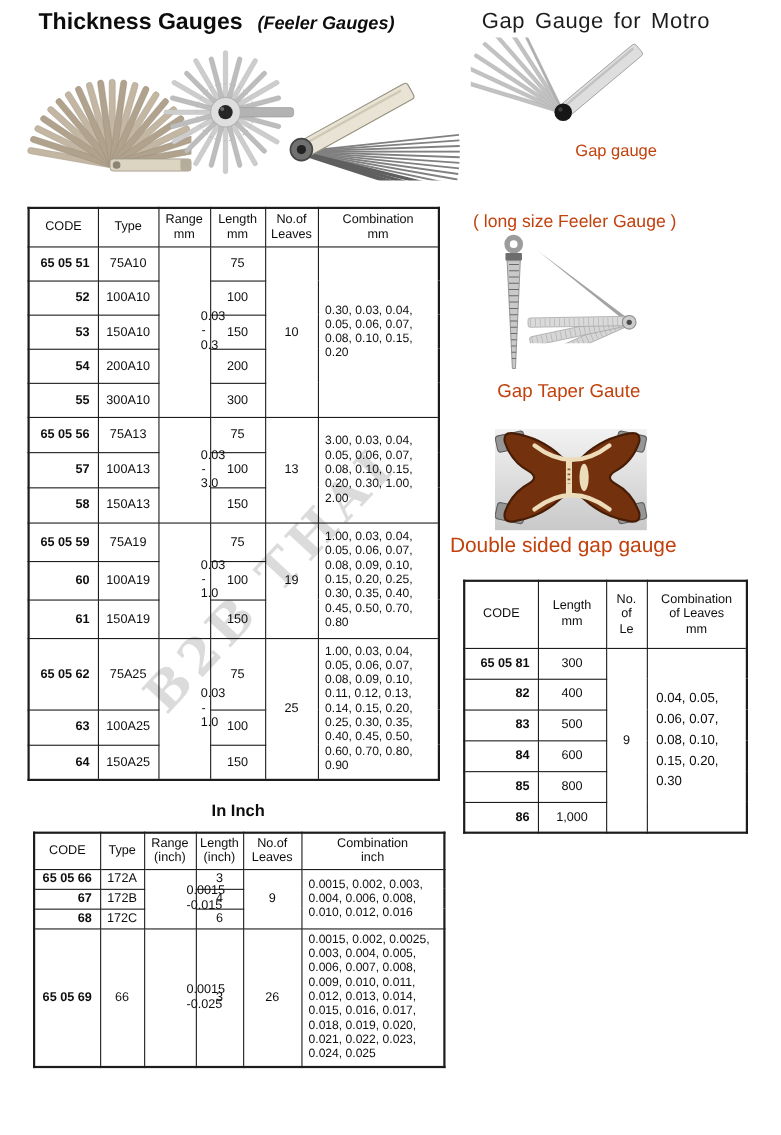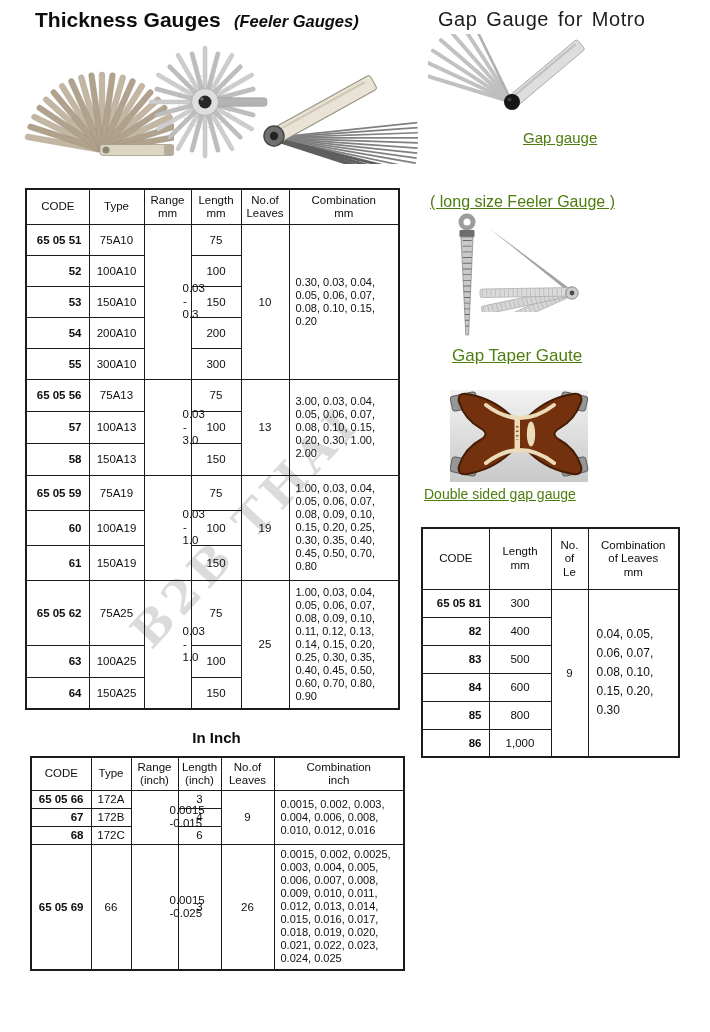--- a/index.html
+++ b/index.html
@@ -4,25 +4,25 @@
 <style>
   html,body{margin:0;padding:0;background:#fff;}
   .canvas{position:relative;width:710px;height:1032px;background:#ffffff;overflow:hidden;
           font-family:"Liberation Sans",sans-serif;color:#111;}
   .abs{position:absolute;}
 
   .title-main{left:35px;top:8px;font-size:21px;font-weight:700;color:#0d0d0d;}
   .title-sub{left:234px;top:12px;font-size:16.5px;font-weight:700;font-style:italic;color:#0d0d0d;}
   .title-right{left:438px;top:8px;font-size:20px;font-weight:400;color:#1d1d1d;letter-spacing:.5px;word-spacing:3px;}
 
-  .caption{font-size:15px;color:#4d7c0f;text-decoration:underline;}
+  .caption{font-size:15px;color:#c2410c;}
   .cap-gap{left:523px;top:129px;}
   .cap-long{left:430px;top:193px;font-size:16px;}
   .cap-taper{left:452px;top:346px;font-size:17px;}
-  .cap-double{left:424px;top:486px;font-size:14px;}
+  .cap-double{left:409px;top:486px;font-size:19px;}
 
   .section-label{font-weight:700;font-size:15px;text-align:center;color:#0d0d0d;}
   .lbl-metric{left:25px;top:164px;width:373px;}
   .lbl-inch{left:30px;top:729px;width:373px;}
 
   .watermark{left:75px;top:500px;width:340px;text-align:center;
              font-family:"DejaVu Serif",serif;font-size:46px;font-weight:700;
              color:#bfbfbf;opacity:.55;letter-spacing:6px;
              transform:rotate(-47deg);transform-origin:center;pointer-events:none;}
 

